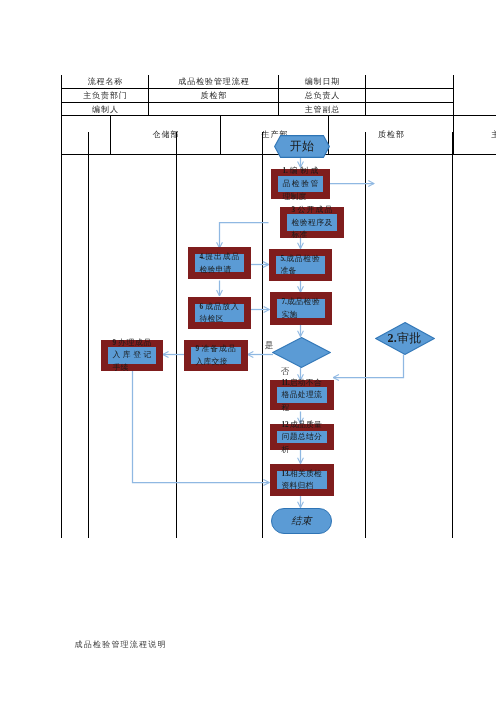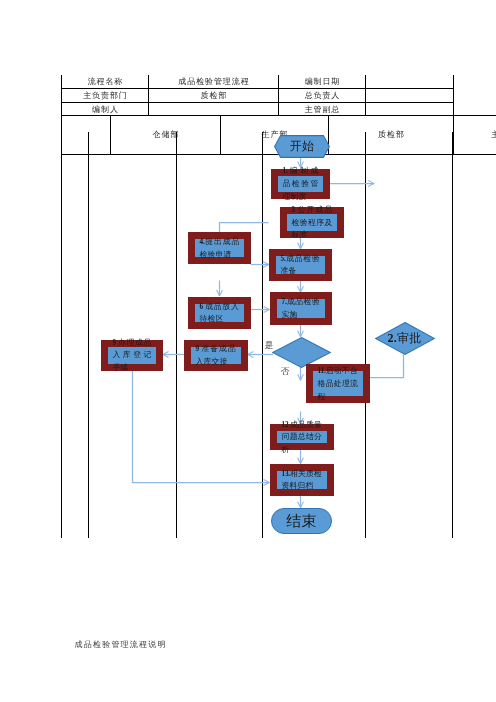--- a/index.html
+++ b/index.html
@@ -34,21 +34,21 @@
   
   .node{position:absolute;box-sizing:border-box;
         display:flex;align-items:center;justify-content:center;
         text-align:center;font-size:7.8px;line-height:12.6px;
         letter-spacing:.2px;color:#1a1a1a;z-index:5;}
   .proc{background:#5B9BD5;border:7px solid #7f1d1d;}
   .node b{font-weight:700;letter-spacing:-0.2px;font-size:7.2px;}
   .node span{display:block;width:100%;padding:1.4px 4.5px 0;box-sizing:border-box;
              text-align:justify;text-align-last:left;}
   .pill{background:#5B9BD5;border:1px solid #2E74B5;border-radius:999px;}
-  .pill span{text-align:center;text-align-last:center;font-size:15px;letter-spacing:.3px;}
+  .pill span{text-align:center;text-align-last:center;font-size:10px;letter-spacing:.3px;font-style:italic;}
   .shp{position:absolute;z-index:4;}
   .lbl{position:absolute;z-index:6;display:flex;align-items:center;
        justify-content:center;font-size:12px;line-height:12.6px;
        text-align:center;color:#1a1a1a;letter-spacing:.3px;}
   .edge-label{position:absolute;font-size:8.6px;line-height:8.6px;z-index:6;
               color:#3b3b3b;letter-spacing:.3px;}
   #footer-note{position:absolute;left:74.6px;top:640px;font-size:8px;
                line-height:9px;letter-spacing:1.2px;color:#3a3a3a;}
   svg.conn{position:absolute;left:0;top:0;width:496px;height:702px;
            z-index:2;pointer-events:none;overflow:visible;}
@@ -146,21 +146,21 @@
     </svg>
   </div>
   <div class="lbl" style="left:374.5px;top:322px;width:60px;height:33px;">
     <span><b>2.</b>审批</span>
   </div>
 
   <div class="node proc" style="left:280px;top:207px;width:64px;height:30.5px;">
     <span><b>3 </b>公开成品检验程序及标准</span>
   </div>
 
-  <div class="node proc" style="left:188px;top:232px;width:63px;height:32px;">
+  <div class="node proc" style="left:188px;top:247px;width:63px;height:32px;">
     <span><b>4.</b>提出成品检验申请</span>
   </div>
 
   <div class="node proc" style="left:269px;top:248.5px;width:62.5px;height:32px;">
     <span><b>5.</b>成品检验准备</span>
   </div>
 
   <div class="node proc" style="left:188px;top:296.5px;width:62.5px;height:32px;">
     <span><b>6 </b>成品放入待检区</span>
   </div>
@@ -176,21 +176,21 @@
   </div>
 
   <div class="node proc" style="left:184px;top:339.5px;width:63.5px;height:31px;">
     <span><b>9 </b>准备成品入库交接</span>
   </div>
 
   <div class="node proc" style="left:101px;top:339.5px;width:62px;height:31px;">
     <span><b>9 </b>办理成品入库登记手续</span>
   </div>
 
-  <div class="node proc" style="left:270px;top:364px;width:63.5px;height:39px;margin-left:36px;">
+  <div class="node proc" style="left:270px;top:380px;width:63.5px;height:30px;">
     <span><b>11.</b>启动不合格品处理流程</span>
   </div>
 
   <div class="node proc" style="left:270px;top:423.5px;width:63.5px;height:26.5px;">
     <span><b>12 </b>成品质量问题总结分析</span>
   </div>
 
   <div class="node proc" style="left:270px;top:463.5px;width:63.5px;height:32px;">
     <span><b>13.</b>相关质检资料归档</span>
   </div>

